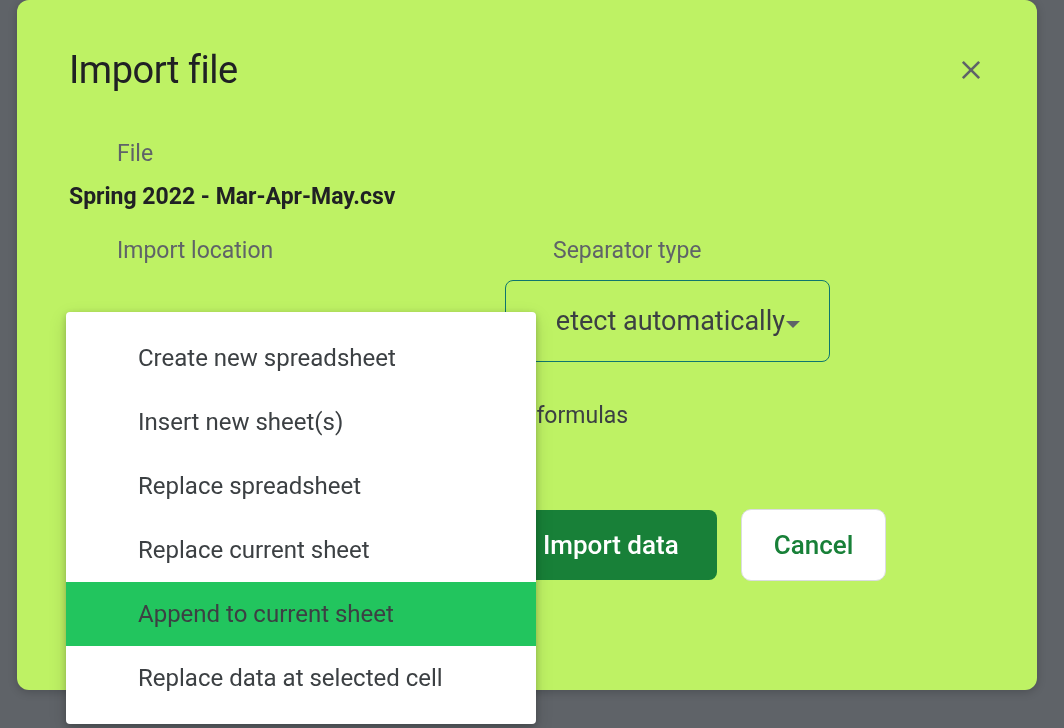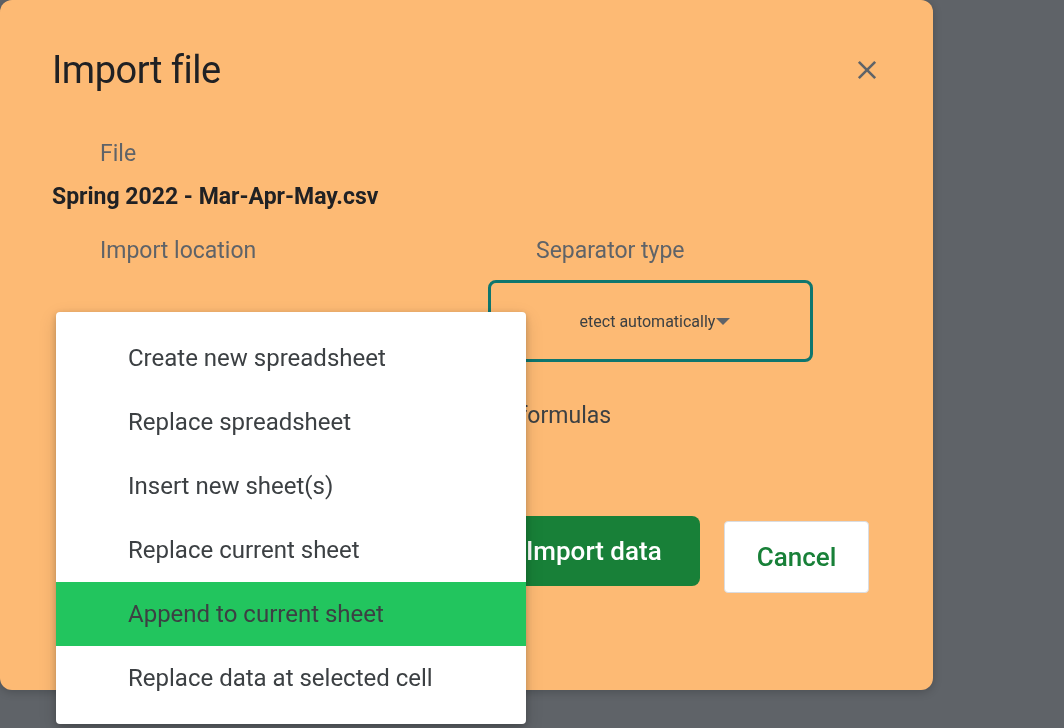--- a/index.html
+++ b/index.html
@@ -11,24 +11,24 @@
       font-family: 'Google Sans', Roboto, Arial, sans-serif;
       background: #5f6368;
       width: 1064px;
       height: 728px;
       overflow: hidden;
       position: relative;
     }
     .dialog {
       position: absolute;
       top: 0;
-      left: 0;
-      width: 933px;
+      left: 17px;
+      width: 1020px;
       height: 690px;
-      background: #fdba74;
+      background: #bef264;
       border-radius: 12px;
       padding: 48px 52px 40px 52px;
       box-shadow: 0 2px 10px rgba(0,0,0,0.2);
     }
     .dialog-header {
       display: flex;
       justify-content: space-between;
       align-items: center;
       margin-bottom: 48px;
     }
@@ -68,28 +68,28 @@
       display: flex;
       gap: 4px;
     }
     .column-left {
       width: 432px;
     }
     .column-right {
       flex: 1;
     }
     .dropdown-field {
-      border: 3px solid #0f766e;
+      border: 1px solid #0f766e;
       border-radius: 8px;
       height: 82px;
       display: flex;
       align-items: center;
-      justify-content: center;
+      justify-content: flex-end;
       padding: 0 28px 0 38px;
-      font-size: 16px;
+      font-size: 27px;
       color: #3c4043;
       cursor: pointer;
       margin-bottom: 40px;
       width: 325px;
     }
     .dropdown-field .chevron {
       color: #5f6368;
     }
     .partial-text {
       font-size: 23px;
@@ -109,32 +109,31 @@
       font-size: 26px;
       font-weight: 500;
       padding: 20px 38px;
       cursor: pointer;
       font-family: inherit;
     }
     .btn-secondary {
       background: #fff;
       color: #188038;
       border: 1px solid #dadce0;
-      border-radius: 4px;
+      border-radius: 10px;
       font-size: 26px;
       font-weight: 500;
       padding: 20px 32px;
       cursor: pointer;
       font-family: inherit;
-      margin-top: 12px;
     }
     .dropdown-menu {
       position: absolute;
       top: 312px;
-      left: 56px;
+      left: 66px;
       width: 470px;
       background: #fff;
       box-shadow: 0 2px 6px rgba(0,0,0,0.2), 0 6px 18px rgba(0,0,0,0.15);
       border-radius: 4px;
       padding: 14px 0;
       z-index: 10;
     }
     .dropdown-menu-item {
       padding: 18px 0 18px 72px;
       font-size: 24px;
@@ -181,18 +180,18 @@
       <div class="button-row">
         <button class="btn-primary">Import data</button>
         <button class="btn-secondary">Cancel</button>
       </div>
     </div>
   </div>
 </div>
 
 <div class="dropdown-menu">
   <div class="dropdown-menu-item">Create new spreadsheet</div>
+  <div class="dropdown-menu-item">Insert new sheet(s)</div>
   <div class="dropdown-menu-item">Replace spreadsheet</div>
-  <div class="dropdown-menu-item">Insert new sheet(s)</div>
   <div class="dropdown-menu-item">Replace current sheet</div>
   <div class="dropdown-menu-item highlighted">Append to current sheet</div>
   <div class="dropdown-menu-item">Replace data at selected cell</div>
 </div>
 
 </body></html>

